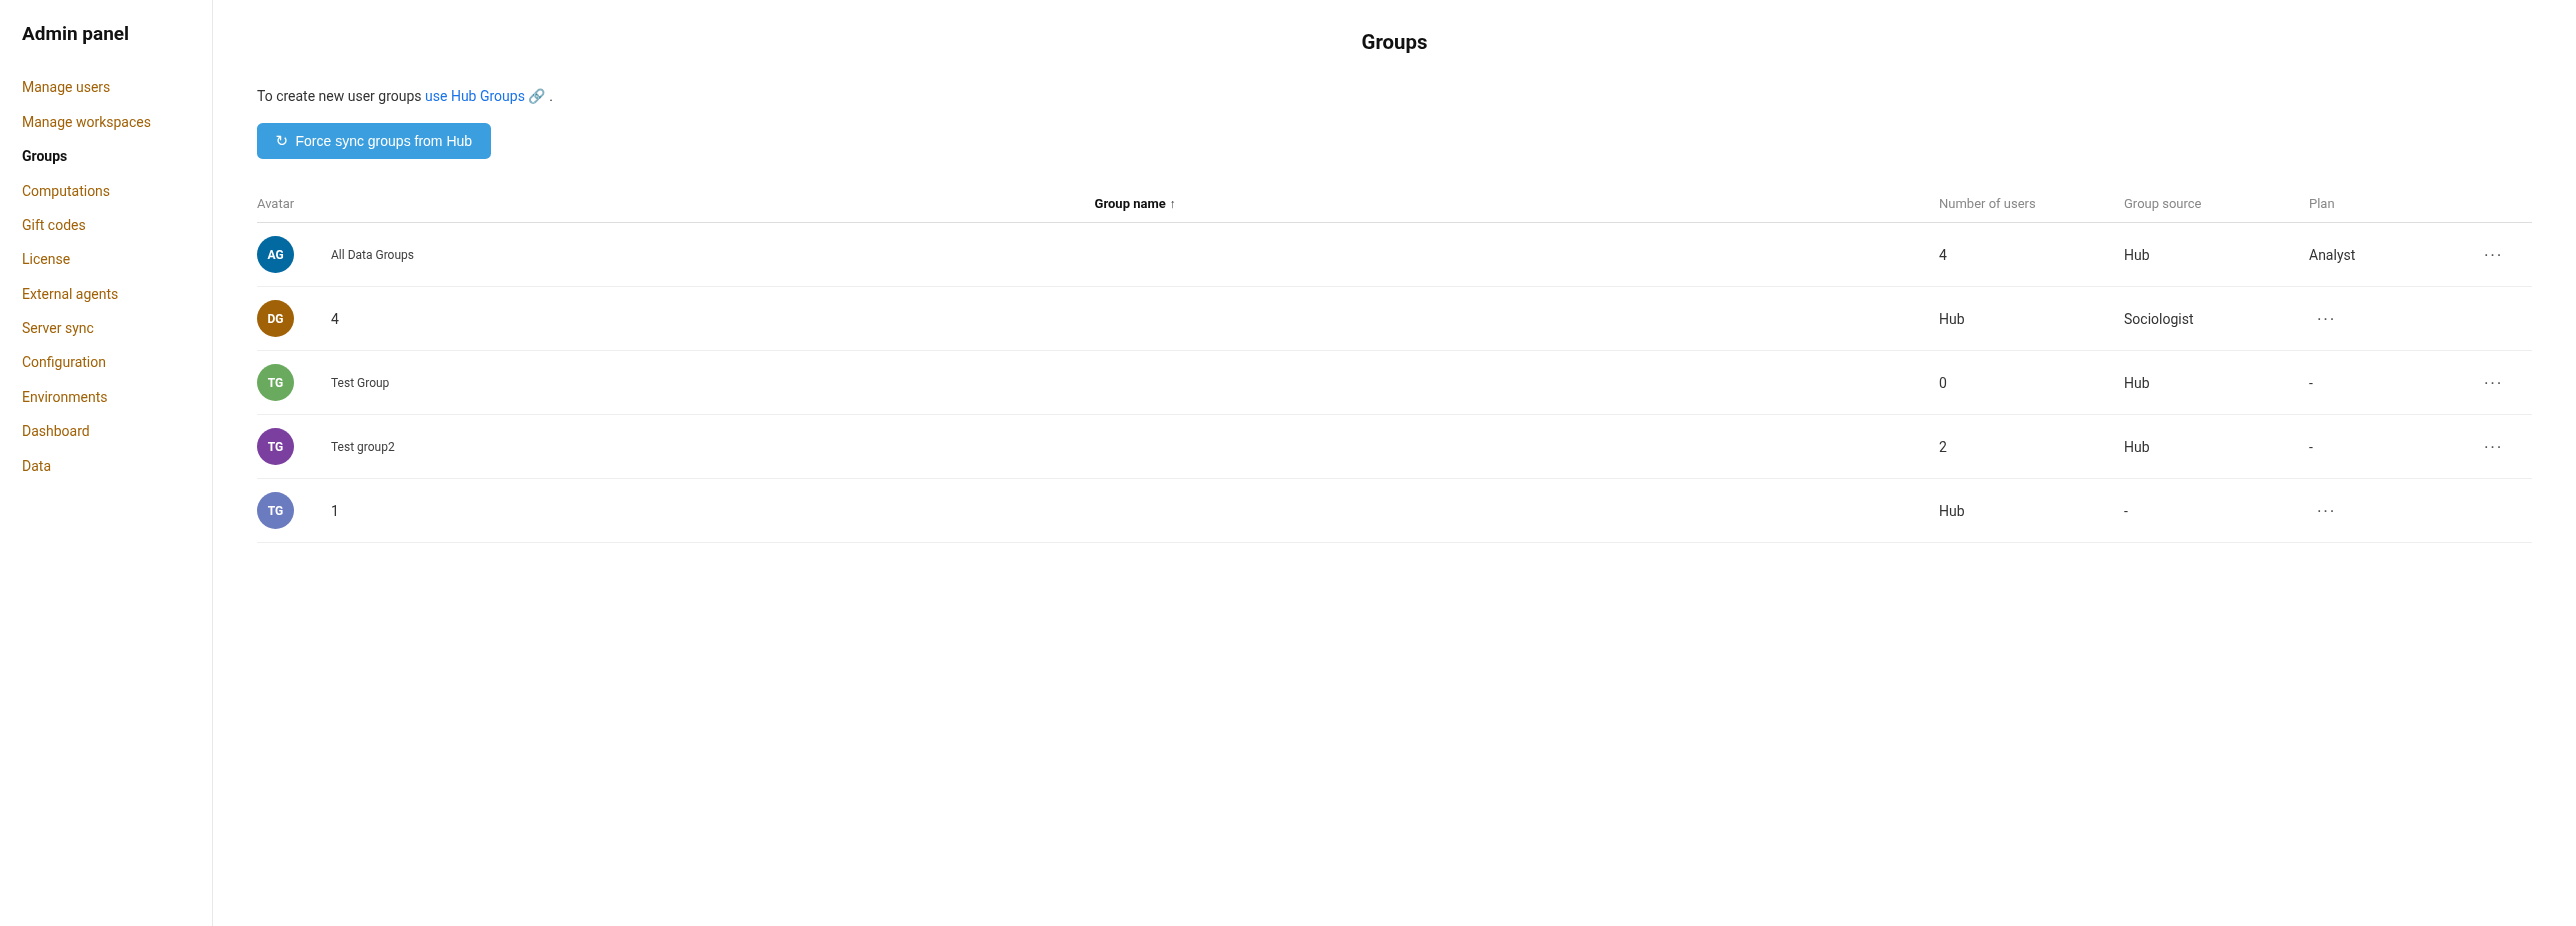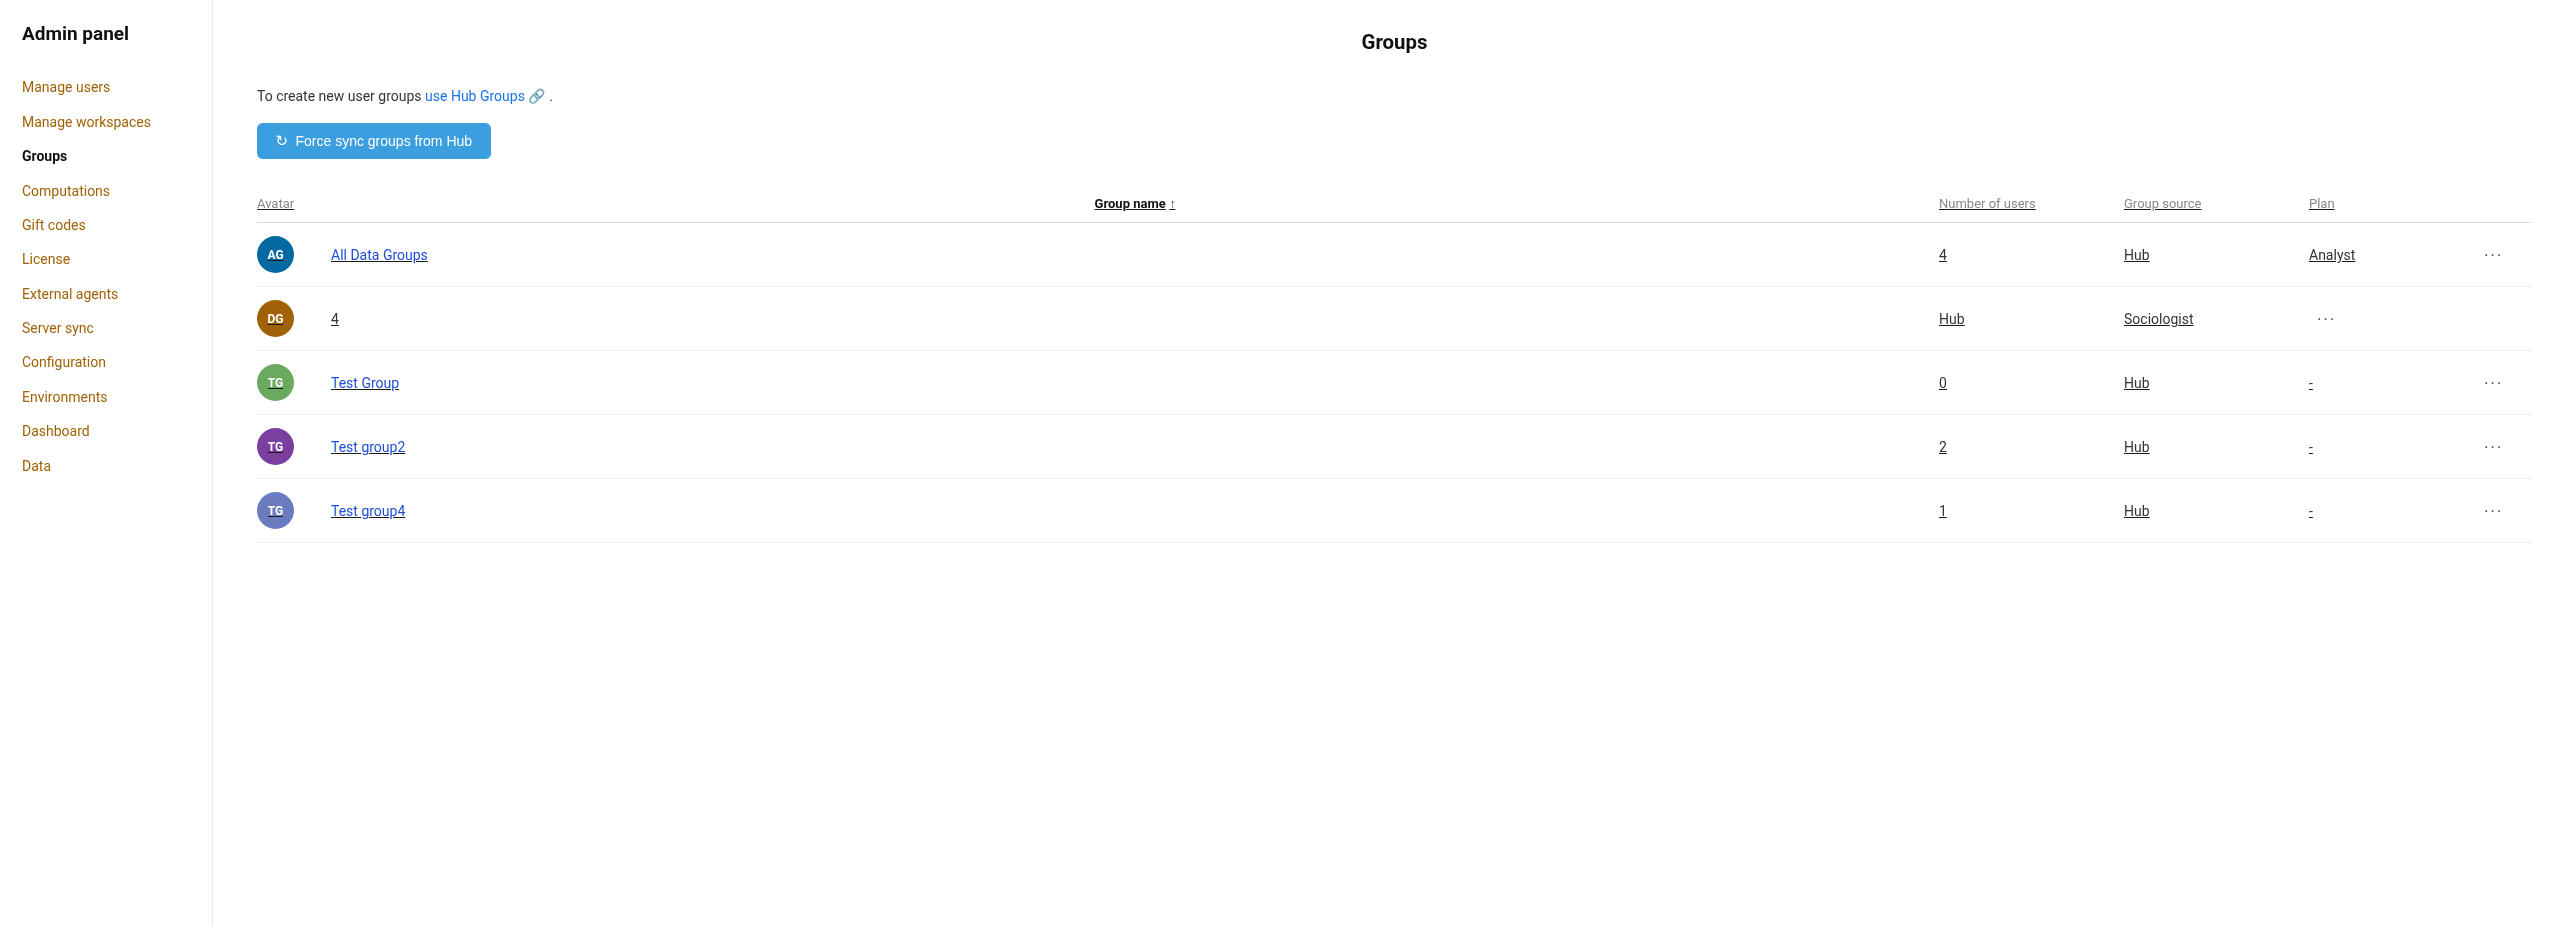--- a/index.html
+++ b/index.html
@@ -69,21 +69,20 @@
       font-size: 14px;
       font-weight: 500;
       cursor: pointer;
       margin-bottom: 30px;
     }
     .sync-icon {
       font-size: 15px;
     }
     .table-container {
       width: 100%;
-      text-decoration: underline;
     }
     .table-header {
       display: grid;
       grid-template-columns: 74px 1fr 185px 185px 167px 56px;
       padding: 7.4px 0 11px 0;
       border-bottom: 0.9px solid #ddd;
       color: #888;
       font-size: 13px;
     }
     .table-header .col-group-name {
@@ -106,22 +105,22 @@
       height: 37px;
       border-radius: 50%;
       display: flex;
       align-items: center;
       justify-content: center;
       font-weight: 700;
       font-size: 12px;
       color: #fff;
     }
     .group-name-cell {
-      font-size: 14px;
-      color: #1d4ed8;
+      font-size: 12px;
+      color: #404040;
     }
     .cell {
       font-size: 14px;
       color: #333;
     }
     .more-btn {
       background: none;
       border: none;
       cursor: pointer;
       color: #555;
@@ -221,21 +220,20 @@
             <div class="group-name-cell">Test group2</div>
             <div class="cell">2</div>
             <div class="cell">Hub</div>
             <div class="cell">-</div>
             <div><button class="more-btn">···</button></div>
           </div>
           <div class="table-row">
             <div>
               <div class="avatar" style="background-color: rgb(107, 123, 191);">TG</div>
             </div>
-            <div class="group-name-cell">Test group4</div>
             <div class="cell">1</div>
             <div class="cell">Hub</div>
             <div class="cell">-</div>
             <div><button class="more-btn">···</button></div>
           </div>
         </div>
     </div>
   </main>
 </div>
 

